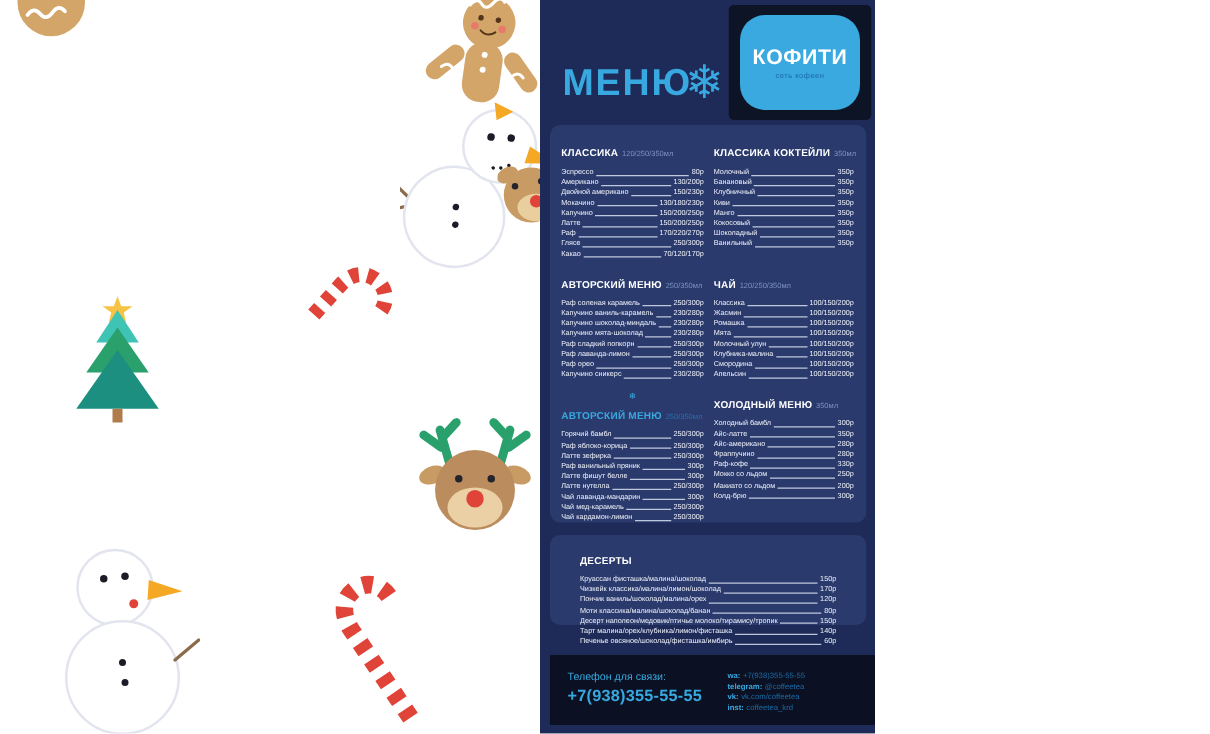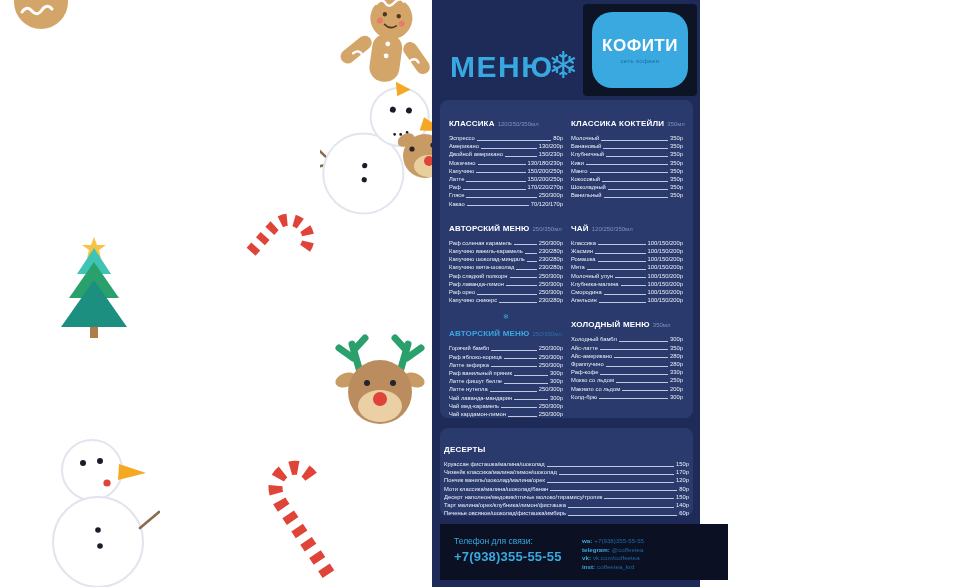--- a/index.html
+++ b/index.html
@@ -16,36 +16,36 @@
                   font-family:"DejaVu Sans",sans-serif;}
   .logo{position:absolute;left:151px;top:4px;width:114px;height:92px;background:#0d1426;border-radius:4px;}
   .logo-inner{position:absolute;left:9px;right:9px;top:8px;bottom:8px;background:#3aa9df;
               display:flex;flex-direction:column;align-items:center;justify-content:center;border-radius:20px;}
   .logo-title{font-size:17px;font-weight:800;color:#ffffff;letter-spacing:.5px;}
   .logo-sub{font-size:6px;color:#1b6aa3;margin-top:2px;letter-spacing:.4px;}
 
   .card{position:absolute;left:8px;width:253px;background:#2a3a6d;border-radius:8px;box-sizing:border-box;}
   #card-main{top:100px;height:318px;padding:12px 9px 6px;}
   #sections-grid{display:grid;grid-template-columns:114px 112px;column-gap:8px;row-gap:9px;}
-  #card-desserts{top:428px;height:88px;padding:10px 4px;}
+  #card-desserts{top:428px;height:72px;padding:10px 24px;}
 
   .section{min-width:0;}
   .flake-mini{font-size:7px;color:#38a9e0;font-family:"DejaVu Sans",sans-serif;
               height:8px;line-height:8px;text-align:center;margin-bottom:1px;}
   .sec-head{margin-bottom:4px;white-space:nowrap;}
   .sec-title-text{font-size:8px;font-weight:800;color:#ffffff;letter-spacing:.2px;}
   .sec-vol{font-size:6px;color:#7e92c3;margin-left:3px;}
   .section.accent .sec-title-text{color:#38a9e0;}
   .section.accent .sec-vol{color:#2d6dad;}
 
   .row{display:flex;align-items:flex-end;color:#eef1f9;font-size:5.8px;line-height:8.2px;white-space:nowrap;}
   .row .lead{flex:1;border-bottom:0.8px solid rgba(230,236,250,.8);margin:0 2px 1.6px;min-width:3px;}
   .row .pr{white-space:nowrap;}
 
-  .contact{position:absolute;left:8px;top:524px;width:288px;height:56px;background:#0b1123;
+  .contact{position:absolute;left:8px;top:524px;width:260px;height:56px;background:#0b1123;
            display:flex;padding:12px 10px 0 14px;box-sizing:border-box;}
   .contact-left{width:128px;}
   .contact-label{font-size:8.5px;color:#38a9e0;}
   .contact-phone{font-size:13px;font-weight:800;color:#38a9e0;margin-top:3px;letter-spacing:.2px;}
   .socials{flex:1;font-size:6.2px;line-height:8.6px;padding-top:1px;}
   .social-label{color:#38a9e0;font-weight:bold;margin-right:2px;}
   .social-value{color:#1d6ba6;}
 </style>
 </head>
 <body>

